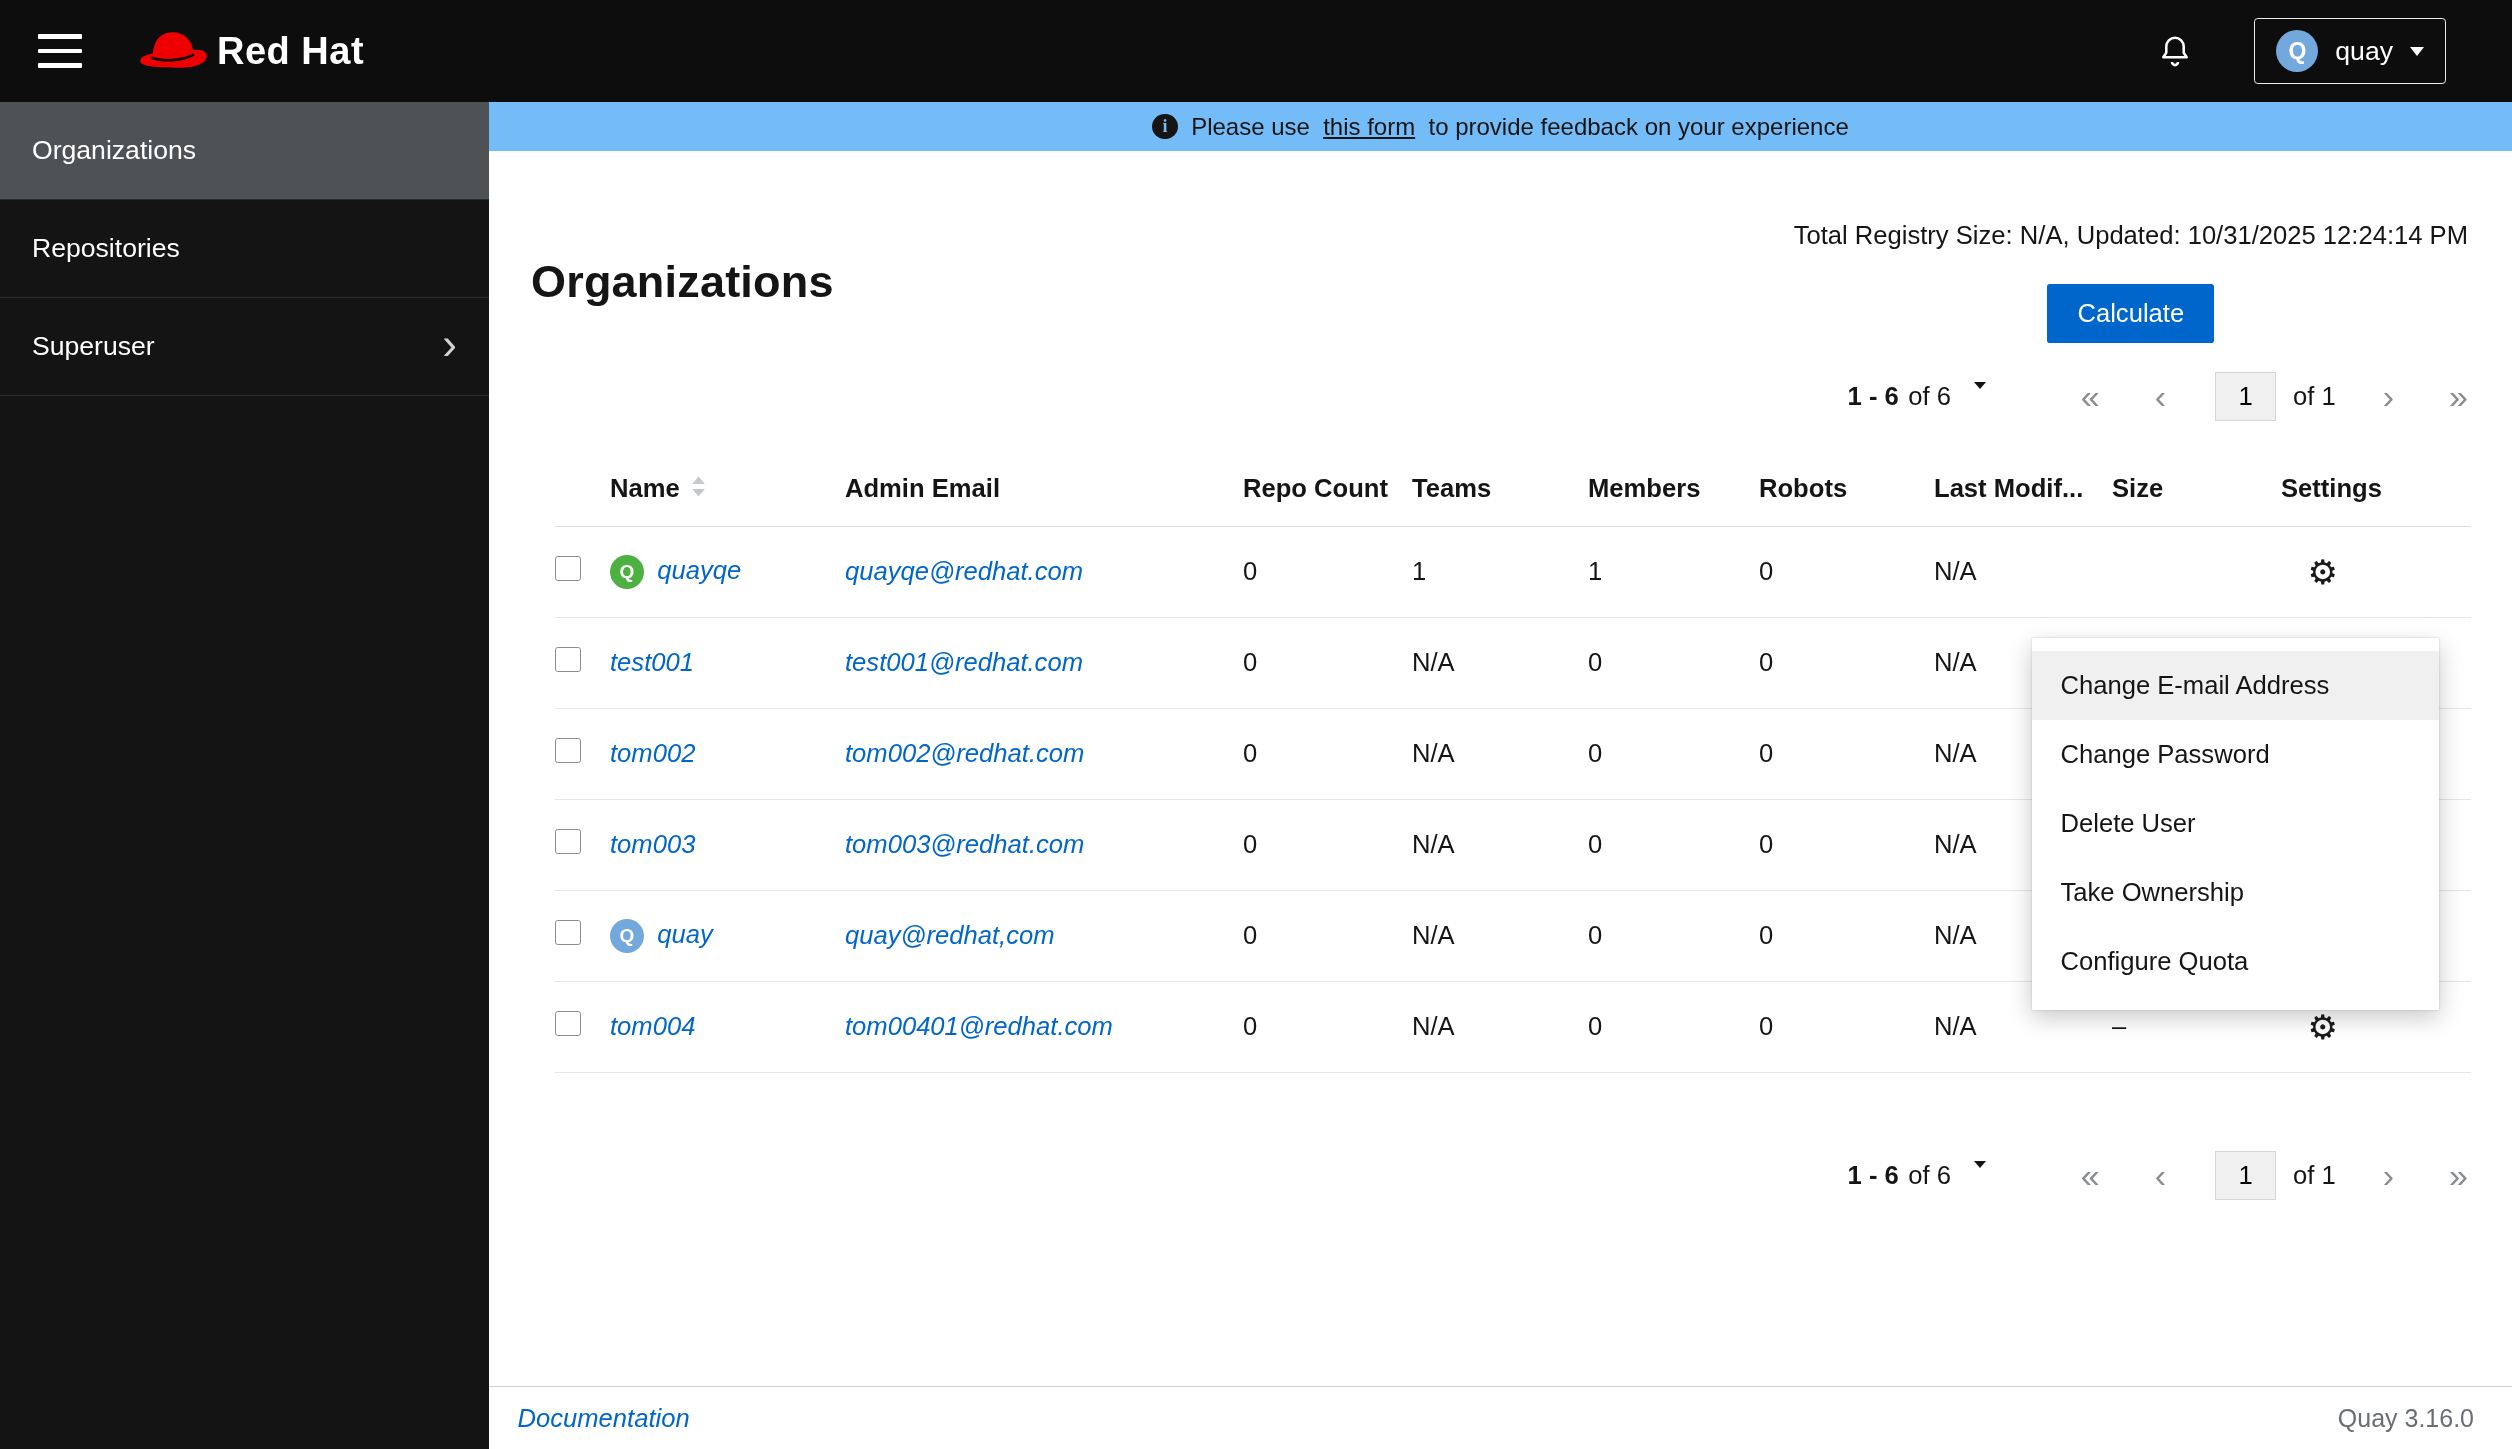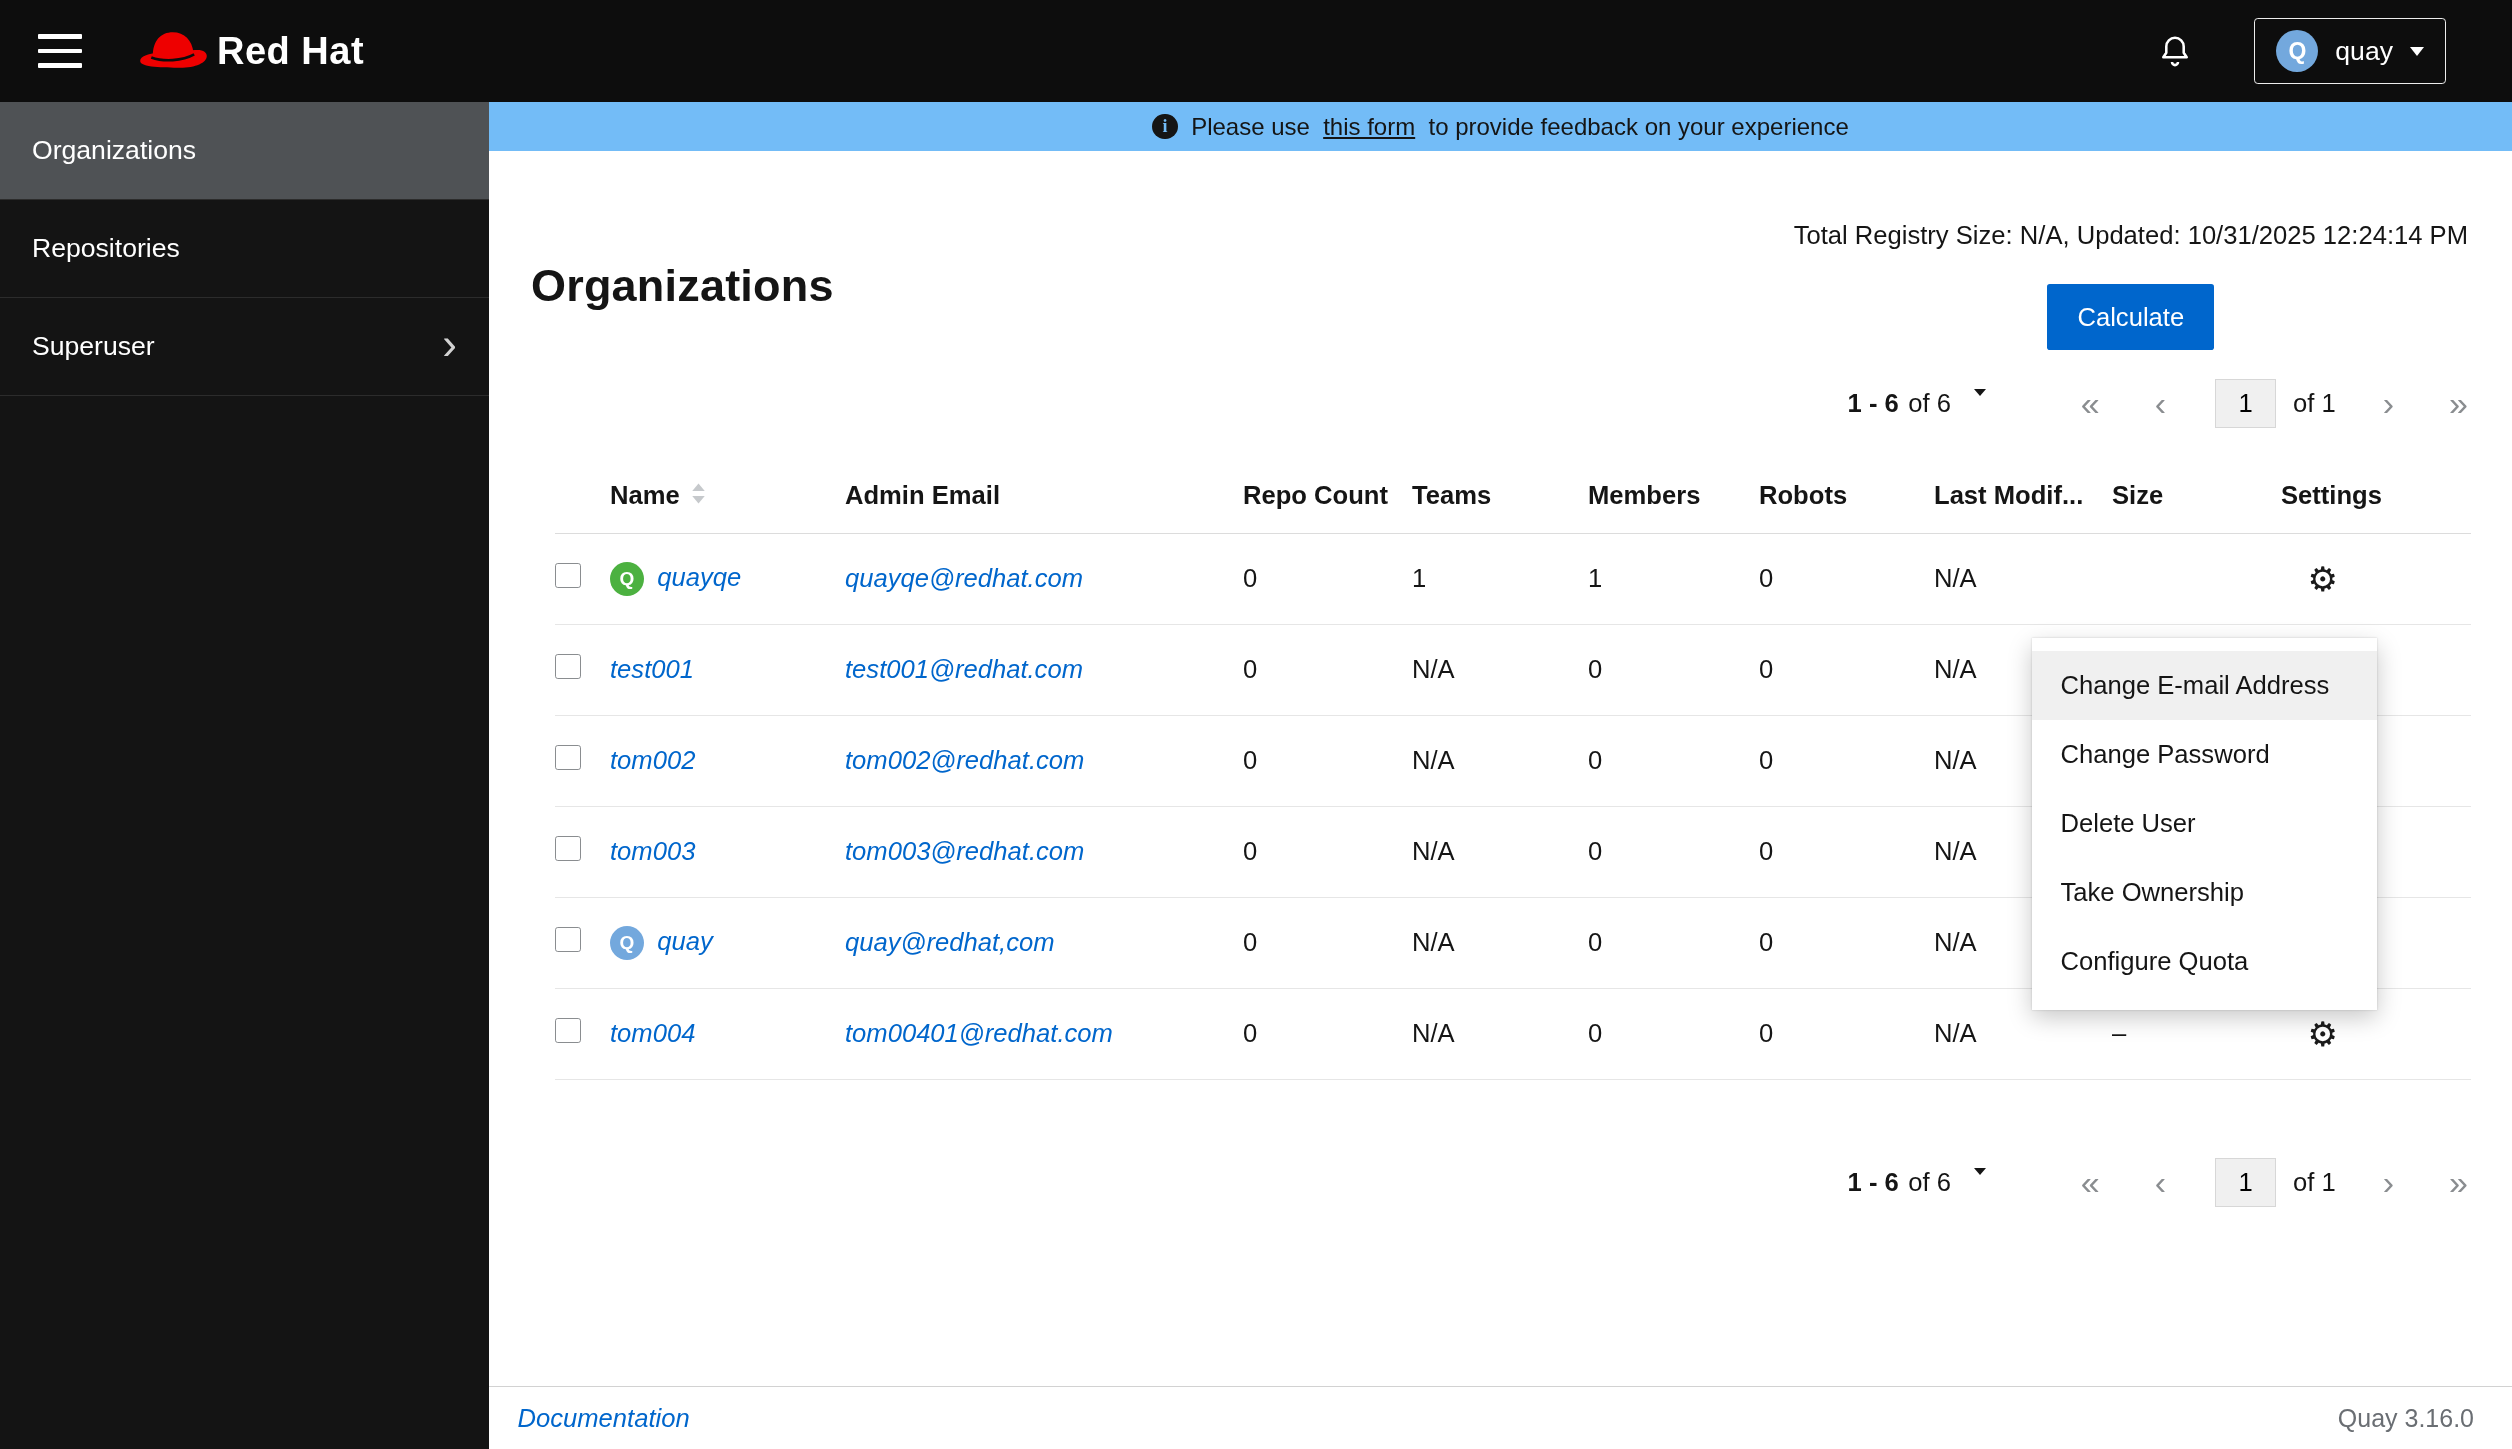--- a/index.html
+++ b/index.html
@@ -33,21 +33,21 @@
   
   .banner { height:49px; background:#73bcf7; display:flex; align-items:center; justify-content:center; gap:13.3px; font-size:24px; color:#151515; flex-shrink:0; }
   .banner a { color:#151515; text-decoration:underline; cursor:pointer; }
   .info-icon { width:25.6px; height:25.6px; border-radius:50%; background:#151515; color:#73bcf7; display:flex; align-items:center; justify-content:center; font-size:18px; font-weight:700; font-family:"Liberation Serif", serif; }
 
   
   .page-header { display:flex; align-items:center; justify-content:space-between; padding:70px 44px 0 42px; flex-shrink:0; }
   h1.page-title { font-size:45px; font-weight:600; letter-spacing:0.2px; }
   .registry { display:flex; align-items:center; gap:34px; font-size:25.6px;flex-direction:column; }
   .btn { border:none; border-radius:2.8px; background:#0066cc; color:#fff; font-size:25.6px; cursor:pointer; font-family:inherit; }
-  .btn-calculate { height:66px; padding:0 30px; }
+  .btn-calculate { height:59px; padding:0 30px; }
 
   
   .content { flex:1; padding:0 44px 0 66px; min-height:0; }
   .toolbar { margin-top:101px; display:flex; align-items:center; }
   .bulk { width:125px; height:63px; border:0.9px solid #b8bbbe; background:#fff; display:flex; align-items:center; justify-content:space-between; padding:0 19px; cursor:pointer; }
   .checkbox { width:25.6px; height:25.6px; border:1.9px solid #8a8d90; border-radius:2.8px; background:#fff; display:inline-block; cursor:pointer; flex-shrink:0; }
   .search-group { display:flex; margin-left:42px; }
   .search-box { width:457px; height:63px; border:0.9px solid #b8bbbe; border-bottom-color:#6a6e73; display:flex; align-items:center; gap:13.3px; padding:0 17px; background:#fff; }
   .search-box input { border:none; outline:none; flex:1; font-size:25.6px; font-family:inherit; color:#151515; min-width:0; }
   .search-box input::placeholder { color:#6a6e73; }
@@ -70,21 +70,21 @@
   
   table.orgs { width:100%; border-collapse:collapse; margin-top:36px; table-layout:fixed; }
   th { text-align:left; font-size:25.6px; font-weight:700; padding:17px 0 23px; border-bottom:0.9px solid #dcdcdc; white-space:nowrap; overflow:hidden; }
   th .sort { margin-left:11.4px; vertical-align:-1.9px; cursor:pointer; }
   td { font-size:25.6px; height:91px; border-bottom:0.9px solid #e6e6e6; white-space:nowrap; overflow:hidden; }
   a.org-link, a.email-link, a.doc-link { color:#0066cc; text-decoration:none; cursor:pointer;font-style:italic; }
   .avatar { width:34px; height:34px; border-radius:50%; display:inline-flex; align-items:center; justify-content:center; color:#fff; font-size:19px; font-weight:700; margin-right:13.3px; vertical-align:middle; }
   .gear { font-size:34px; color:#1a1a1a; cursor:pointer; display:inline-block; padding-left:26.6px; }
 
   
-  .context-menu { position:absolute; left:2032px; top:638px; width:345px; background:#fff; padding:13.3px 0;
+  .context-menu { position:absolute; left:2032px; top:638px; width:407px; background:#fff; padding:13.3px 0;
     box-shadow:0 7.6px 23px rgba(3,3,3,.22), 0 0 1.9px rgba(3,3,3,.18); z-index:20; }
   .menu-item { height:69px; display:flex; align-items:center; padding:0 28.5px; font-size:25.6px; cursor:pointer; white-space:nowrap; }
   .menu-item.highlight { background:#f0f0f0; }
 
   
   .main-footer { height:63px; border-top:0.9px solid #d2d2d2; display:flex; align-items:center; justify-content:space-between; padding:0 38px 0 28.5px; flex-shrink:0; font-size:25.6px; }
   .version { color:#6a6e73; font-size:25px; }
 </style>
 </head>
 <body>

